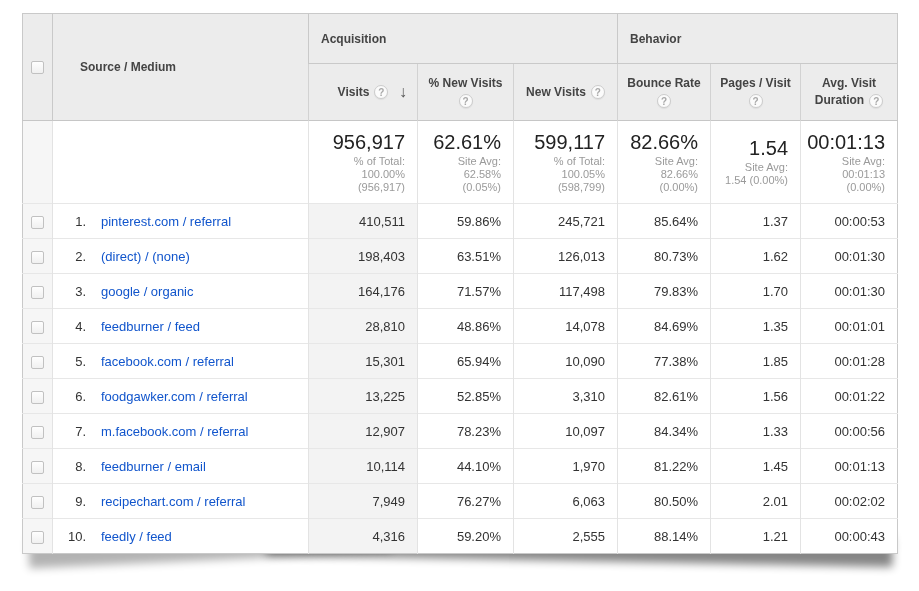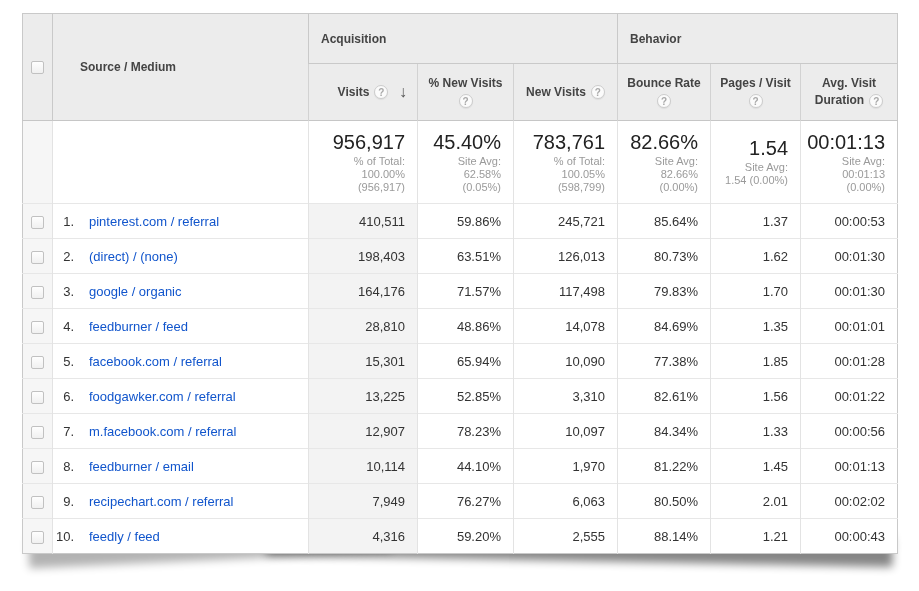--- a/index.html
+++ b/index.html
@@ -38,21 +38,21 @@
   tbody td.cb-cell { border-left:none; background:#f6f6f6; text-align:center; }
   .summary-row td { height:83px; background:#fff; }
   .data-row td { height:35px; border-top:1px solid #e7e7e7; }
 
   td.num { text-align:right; padding-right:12px; white-space:nowrap; }
   .data-row td.visits { font-weight:normal; background:#f3f3f3; }
 
   .big { font-size:20px; color:#222; line-height:22px;text-align:right; }
   .sub { font-size:11px; color:#9a9a9a; line-height:13px; margin-top:2px; white-space:pre-line; }
 
-  .src-cell { padding-left:0; }
+  .src-cell { padding-left:12px; }
   .idx { display:inline-block; width:21px; text-align:right; margin-right:15px; color:#333; }
   a.link { color:#1155cc; text-decoration:none; cursor:pointer; }
 
   input[type="checkbox"] { appearance:none; -webkit-appearance:none; width:13px; height:13px;
           border:1px solid #c1c1c1; border-radius:2px; background:linear-gradient(#fefefe,#f0f0f0);
           vertical-align:middle; cursor:pointer; }
 </style>
 </head>
 <body>
 
@@ -108,27 +108,27 @@
         <tr class="summary-row">
           <td class="cb-cell"></td>
           <td class="src-cell"></td>
           <td class="num">
             <div class="big">956,917</div>
             <div class="sub">% of Total:
 100.00%
 (956,917)</div>
           </td>
           <td class="num">
-            <div class="big">45.40%</div>
+            <div class="big">62.61%</div>
             <div class="sub">Site Avg:
 62.58%
 (0.05%)</div>
           </td>
           <td class="num">
-            <div class="big">783,761</div>
+            <div class="big">599,117</div>
             <div class="sub">% of Total:
 100.05%
 (598,799)</div>
           </td>
           <td class="num">
             <div class="big">82.66%</div>
             <div class="sub">Site Avg:
 82.66%
 (0.00%)</div>
           </td>

